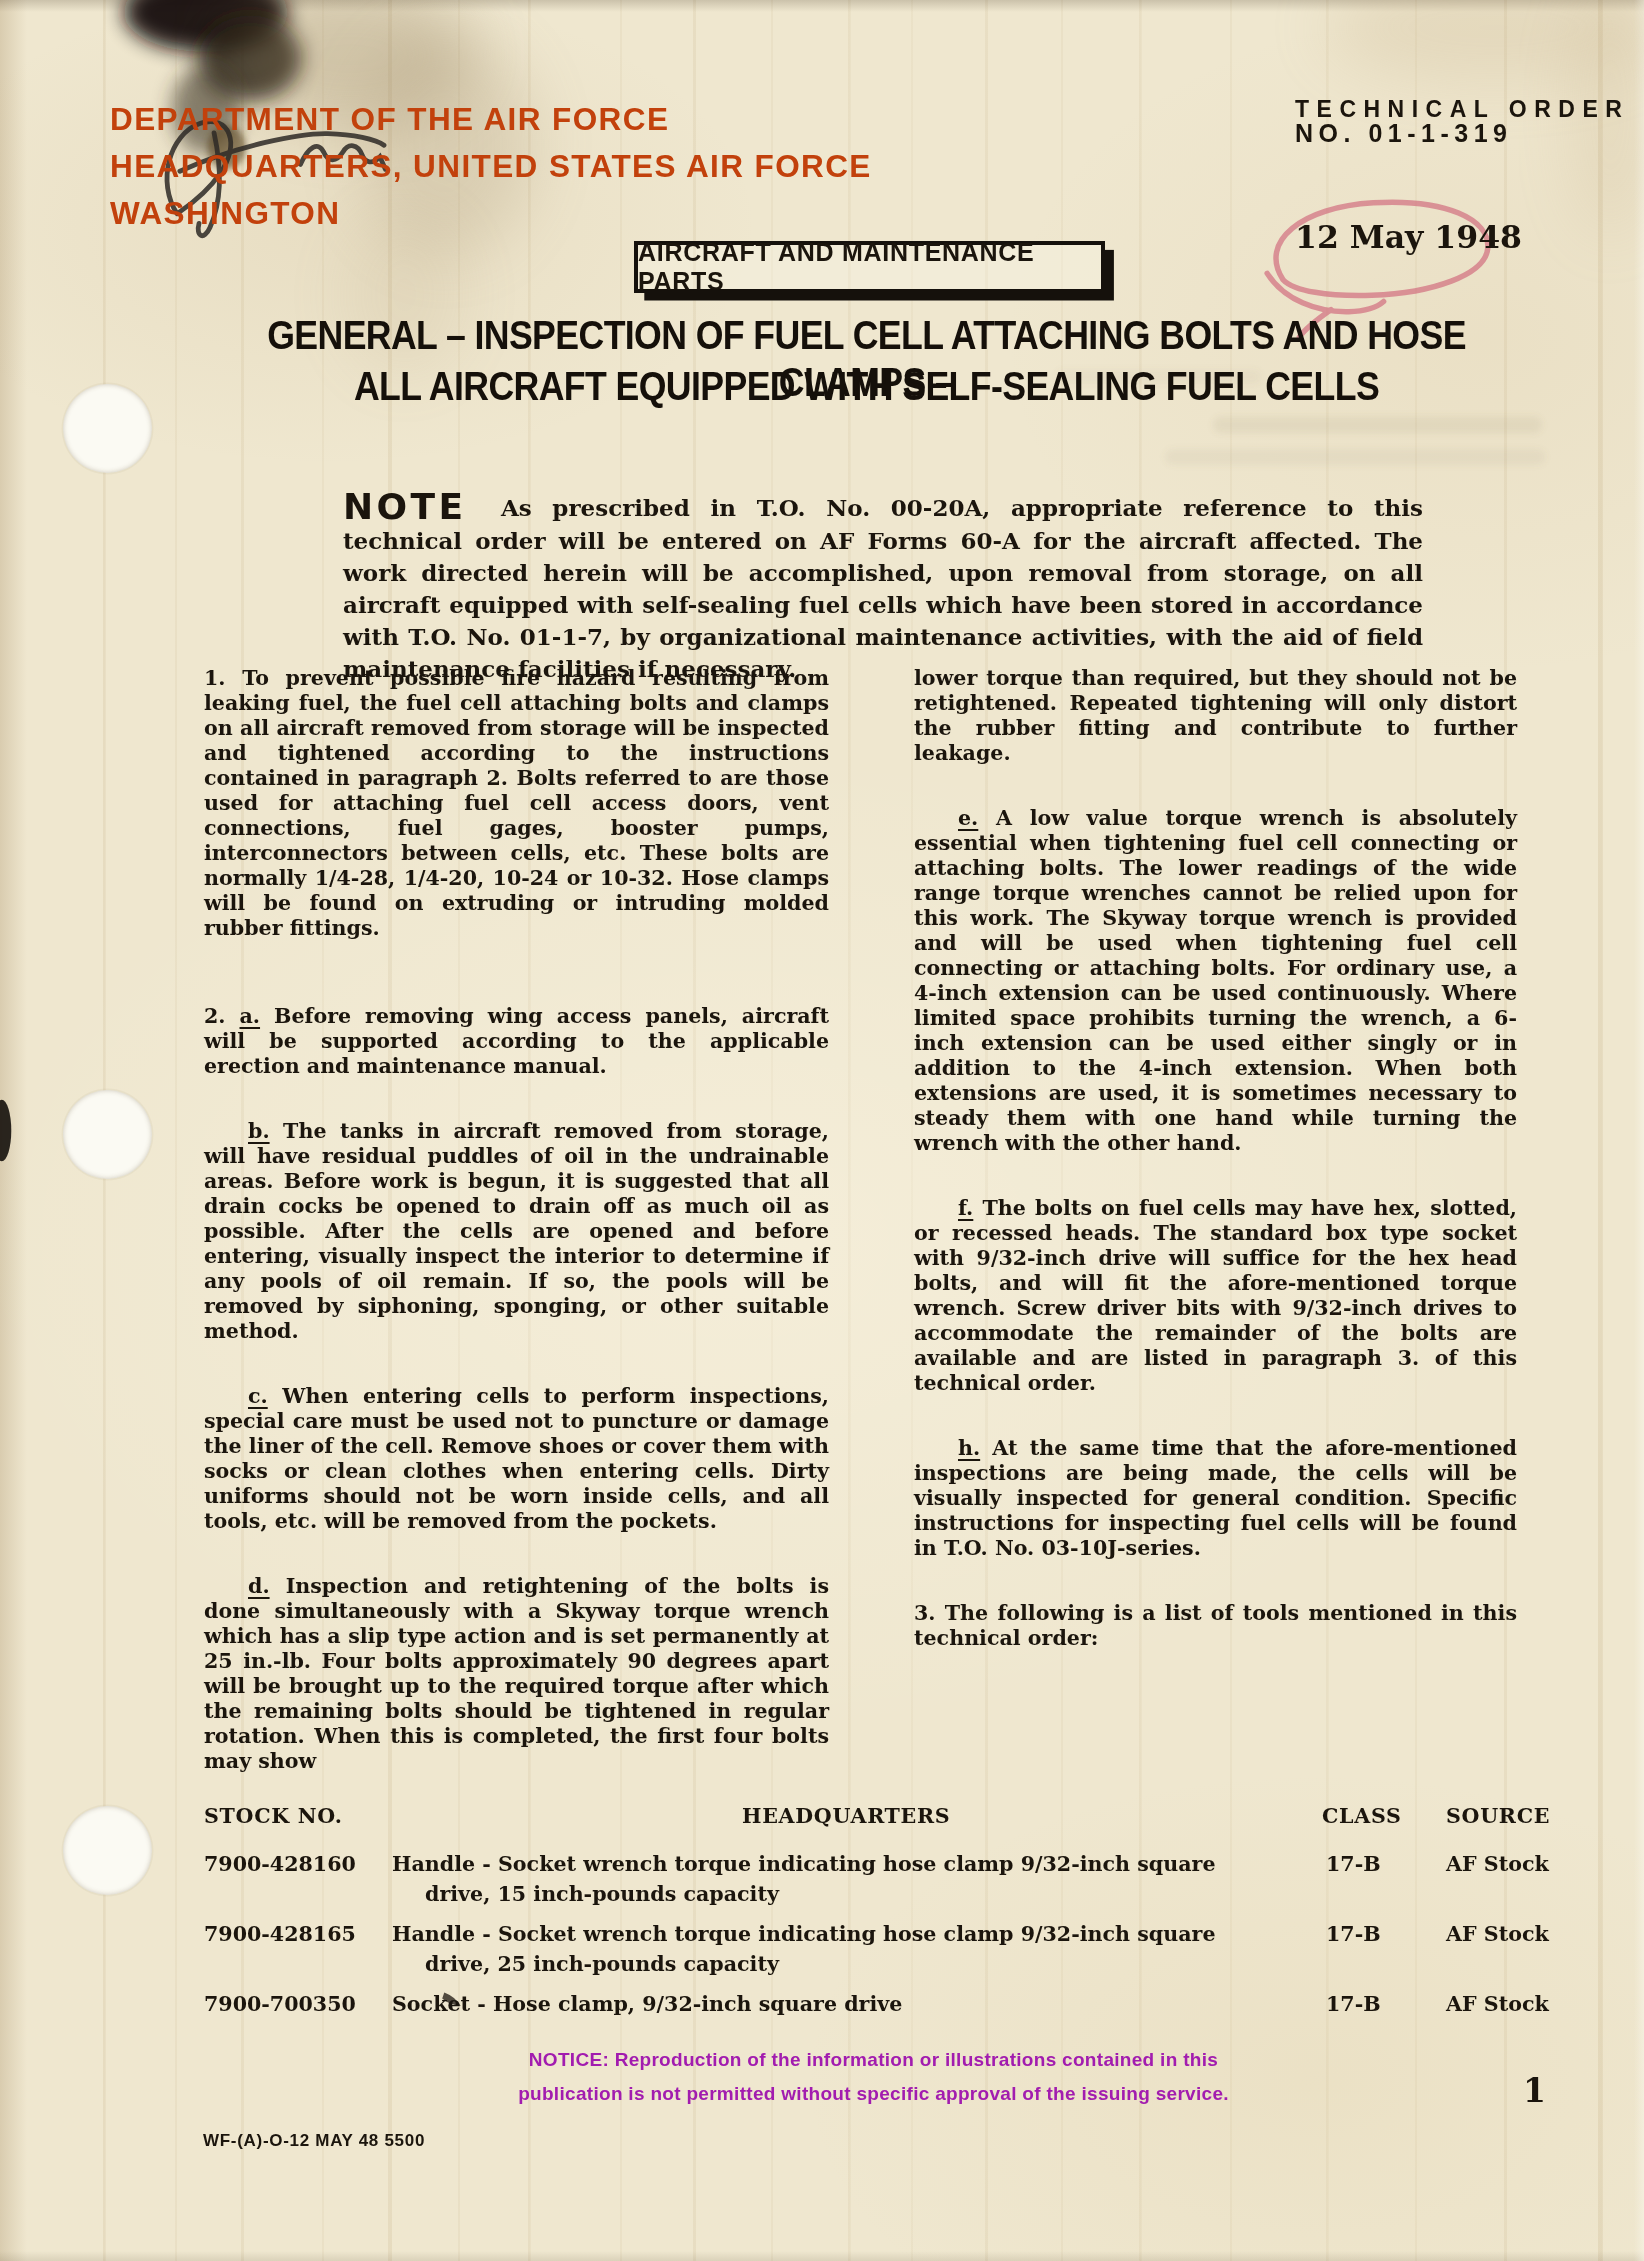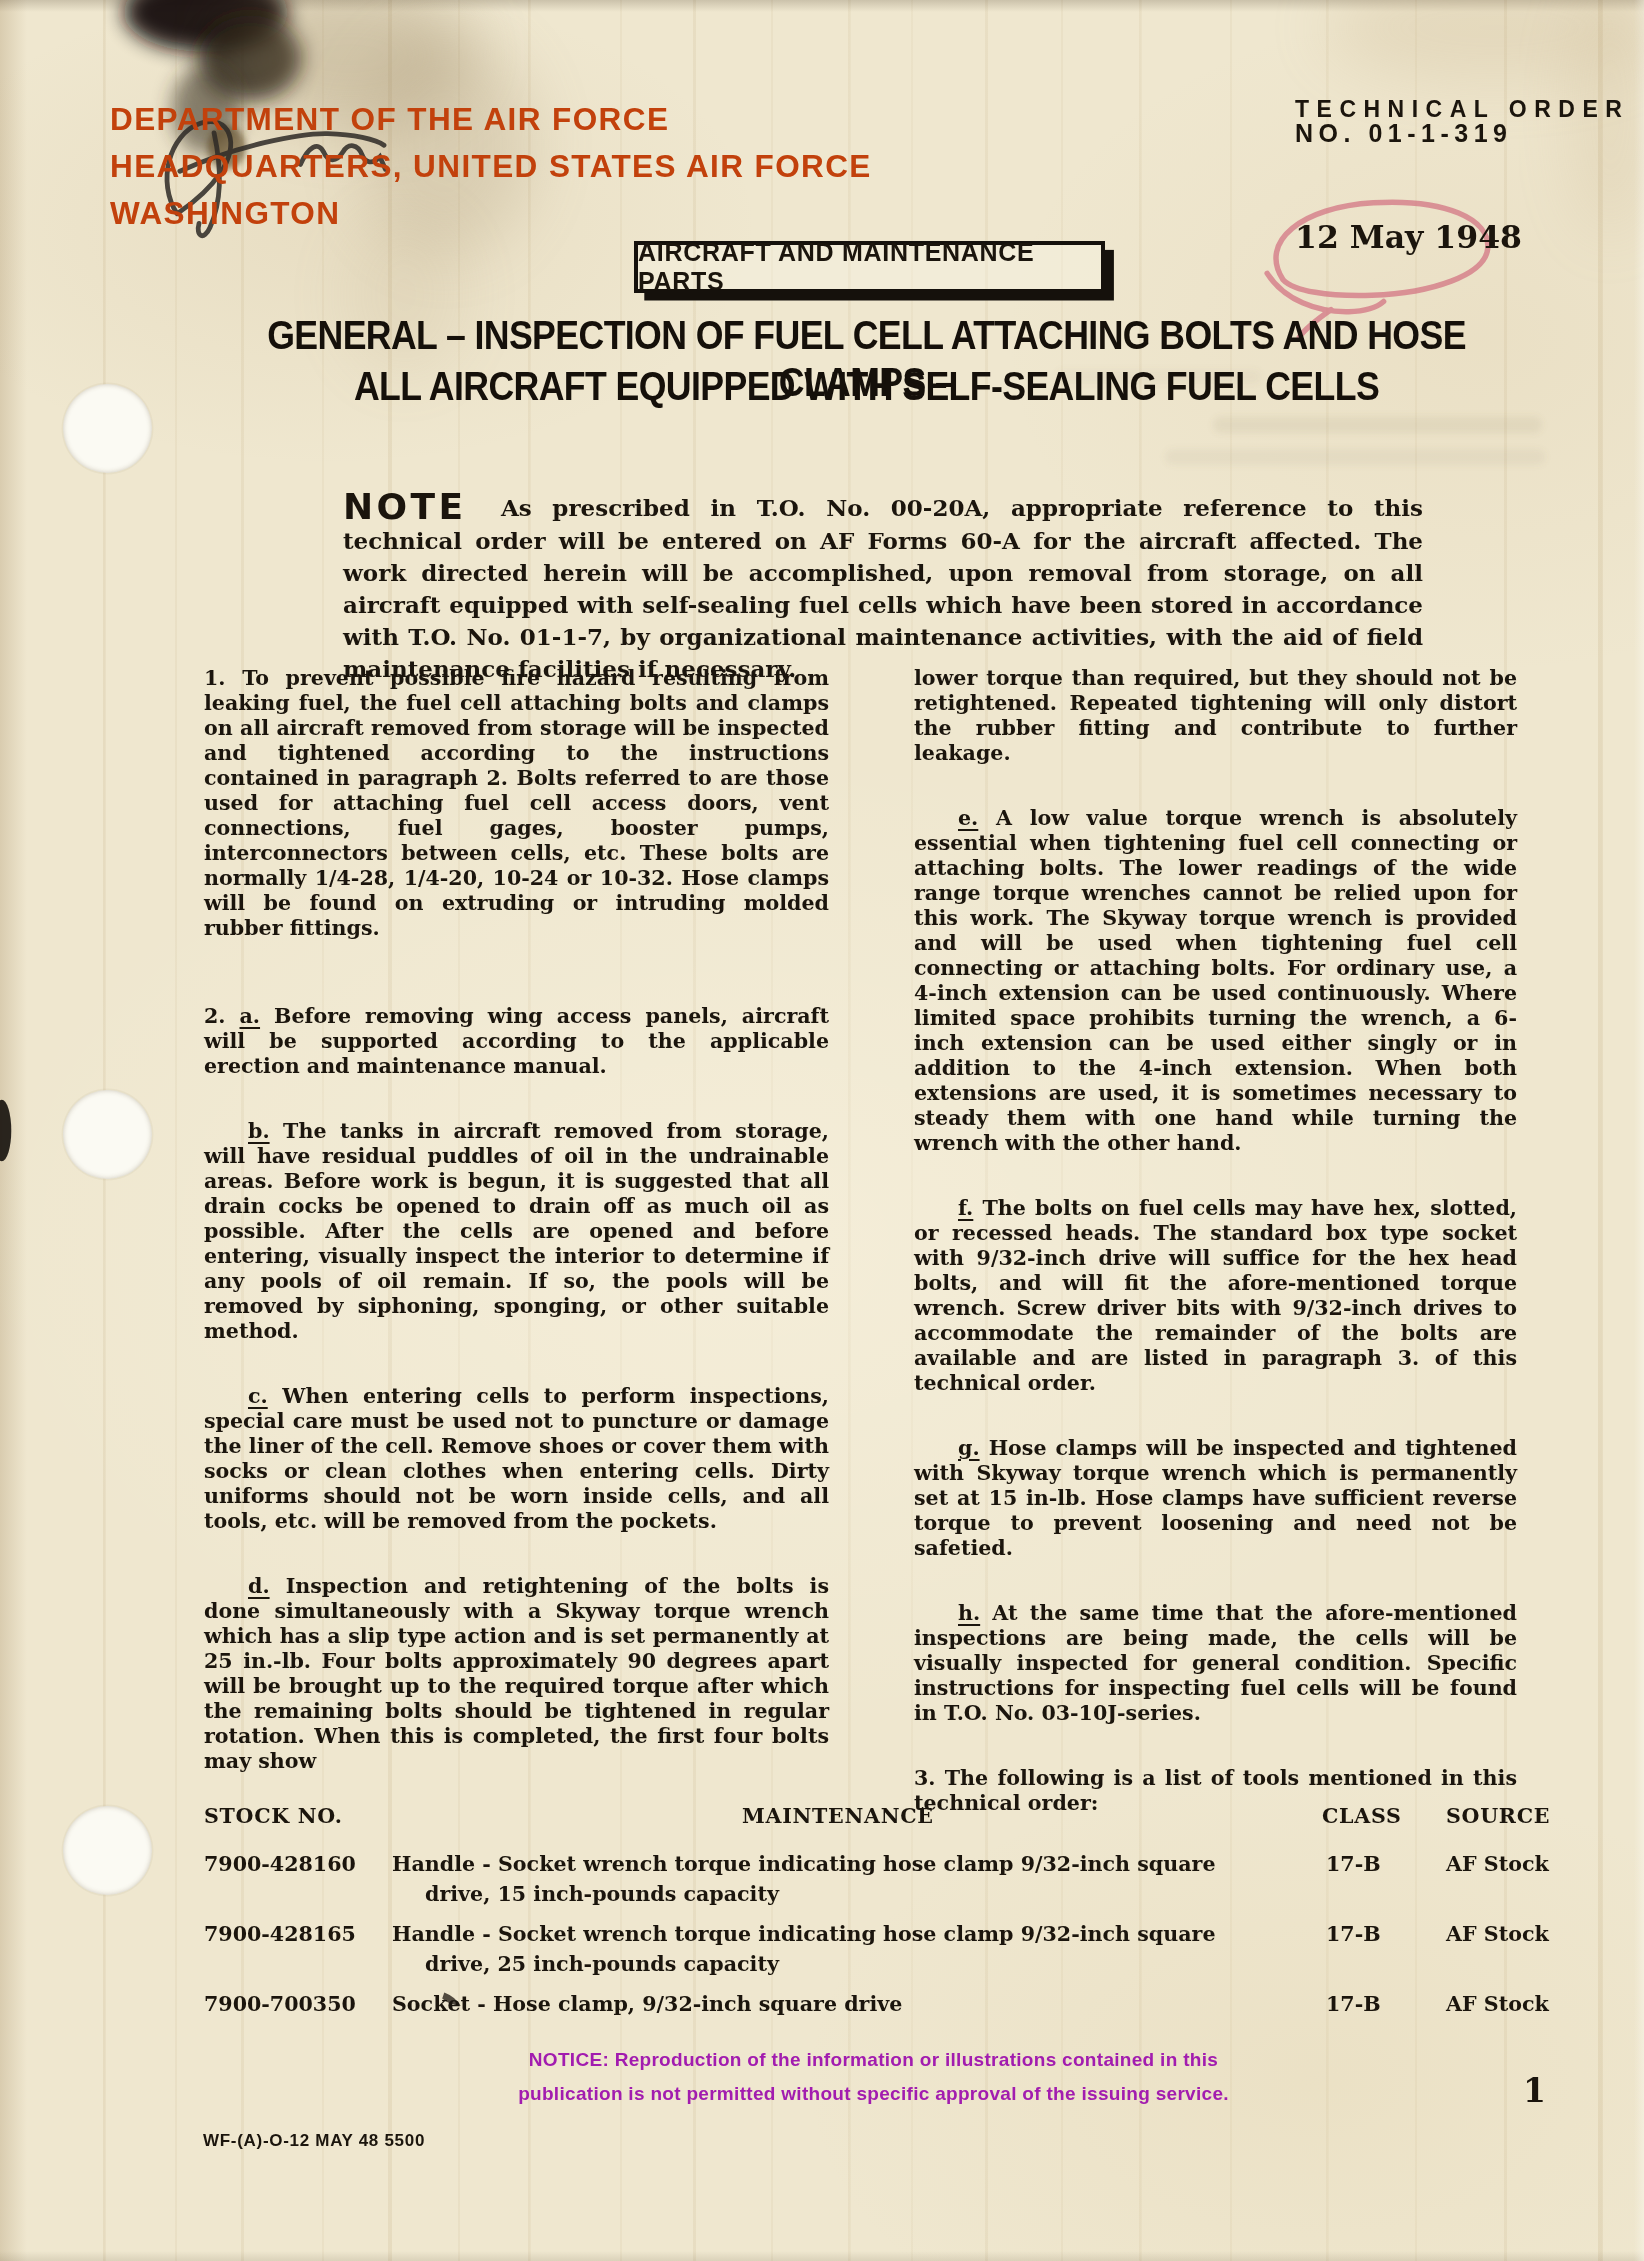--- a/index.html
+++ b/index.html
@@ -209,37 +209,33 @@
   </p>
   <p class="para indent">
     <span class="plet">e.</span>
     <span>A low value torque wrench is absolutely essential when tightening fuel cell connecting or attaching bolts.  The lower readings of the wide range torque wrenches cannot be relied upon for this work.  The Skyway torque wrench is provided and will be used when tightening fuel cell connecting or attaching bolts. For ordinary use, a 4-inch extension can be used continuously.  Where limited space prohibits turning the wrench, a 6-inch extension can be used either singly or in addition to the 4-inch extension.  When both extensions are used, it is sometimes necessary to steady them with one hand while turning the wrench with the other hand.</span>
   </p>
   <p class="para indent">
     <span class="plet">f.</span>
     <span>The bolts on fuel cells may have hex, slotted, or recessed heads.  The standard box type socket with 9/32-inch drive will suffice for the hex head bolts, and will fit the afore-mentioned torque wrench.  Screw driver bits with 9/32-inch drives to accommodate the remainder of the bolts are available and are listed in paragraph 3. of this technical order.</span>
   </p>
   <p class="para indent">
-    <span class="plet">g.</span>
-    <span>Hose clamps will be inspected and tightened with Skyway torque wrench which is permanently set at 15 in-lb.  Hose clamps have sufficient reverse torque to prevent loosening and need not be safetied.</span>
-  </p>
-  <p class="para indent">
     <span class="plet">h.</span>
     <span>At the same time that the afore-mentioned inspections are being made, the cells will be visually inspected for general condition.  Specific instructions for inspecting fuel cells will be found in T.O. No. 03-10J-series.</span>
   </p>
   <p class="para">
     <span class="pnum">3.</span>
     <span>The following is a list of tools mentioned in this technical order:</span>
   </p>
 </div>
 
 <div class="tools">
   <div class="thead">
     <span class="th th-stock">STOCK NO.</span>
-    <span class="th th-nomen">MAINTENANCE</span>
+    <span class="th th-nomen">HEADQUARTERS</span>
     <span class="th th-class">CLASS</span>
     <span class="th th-source">SOURCE</span>
   </div>
   <div class="trow">
     <span class="td-stock">7900-428160</span>
     <div class="td-nom1">Handle - Socket wrench torque indicating hose clamp 9/32-inch square</div>
     <div class="td-nom2">drive, 15 inch-pounds capacity</div>
     <span class="td-class">17-B</span>
     <span class="td-source">AF Stock</span>
   </div>

